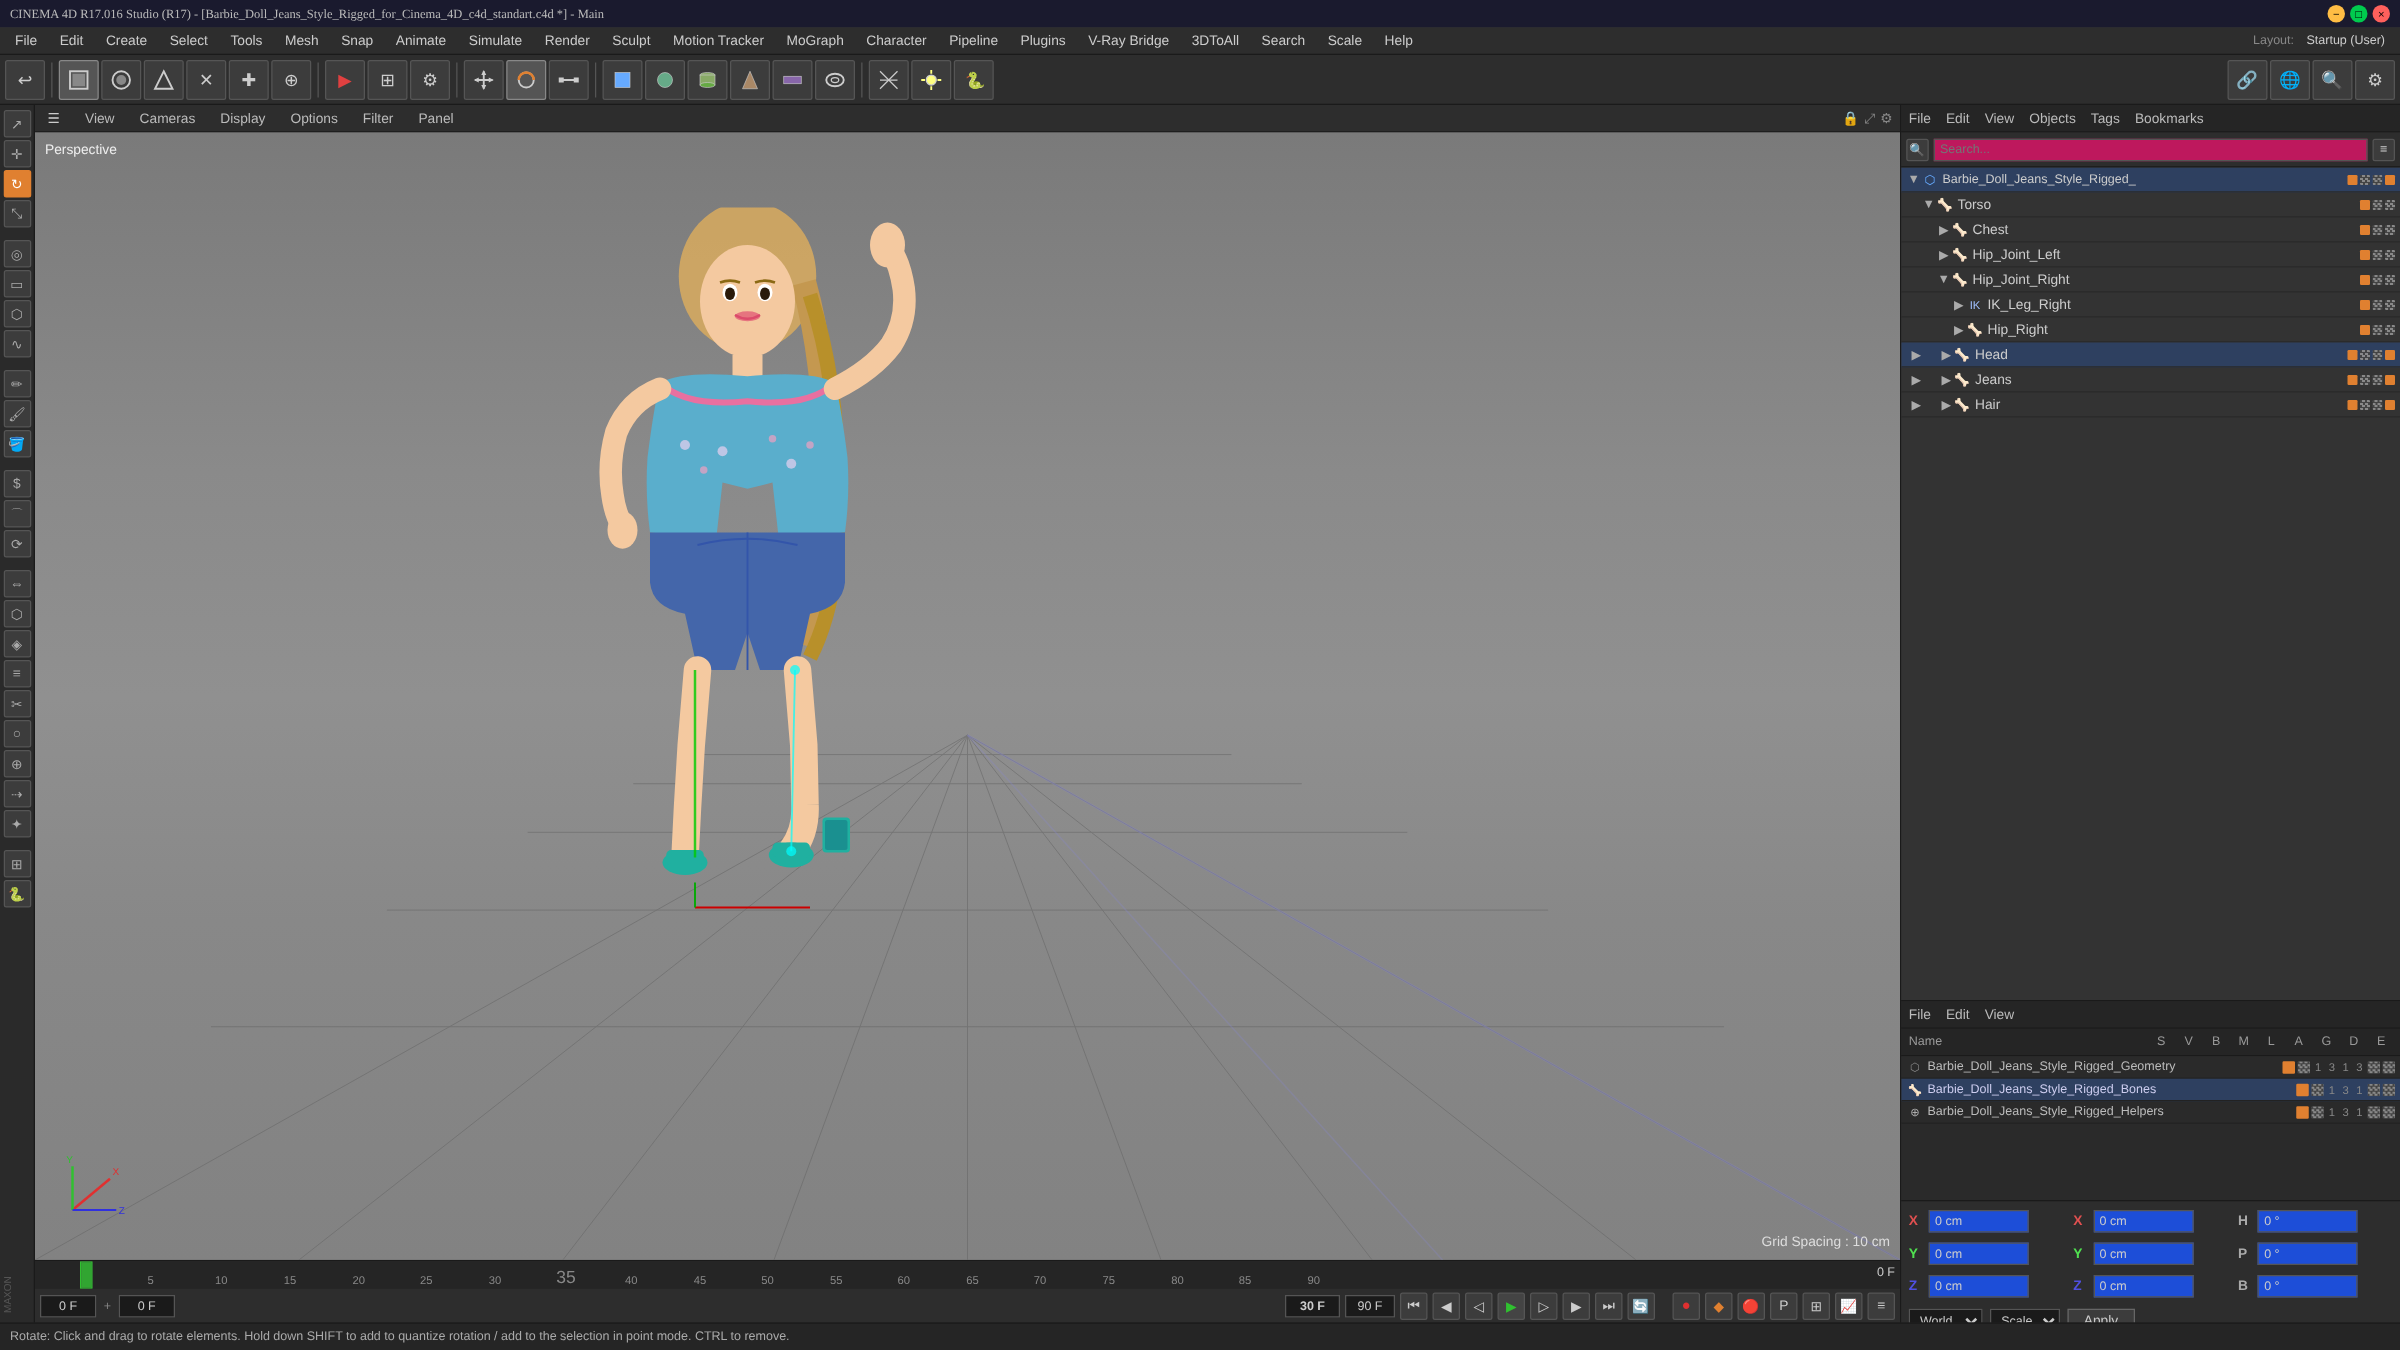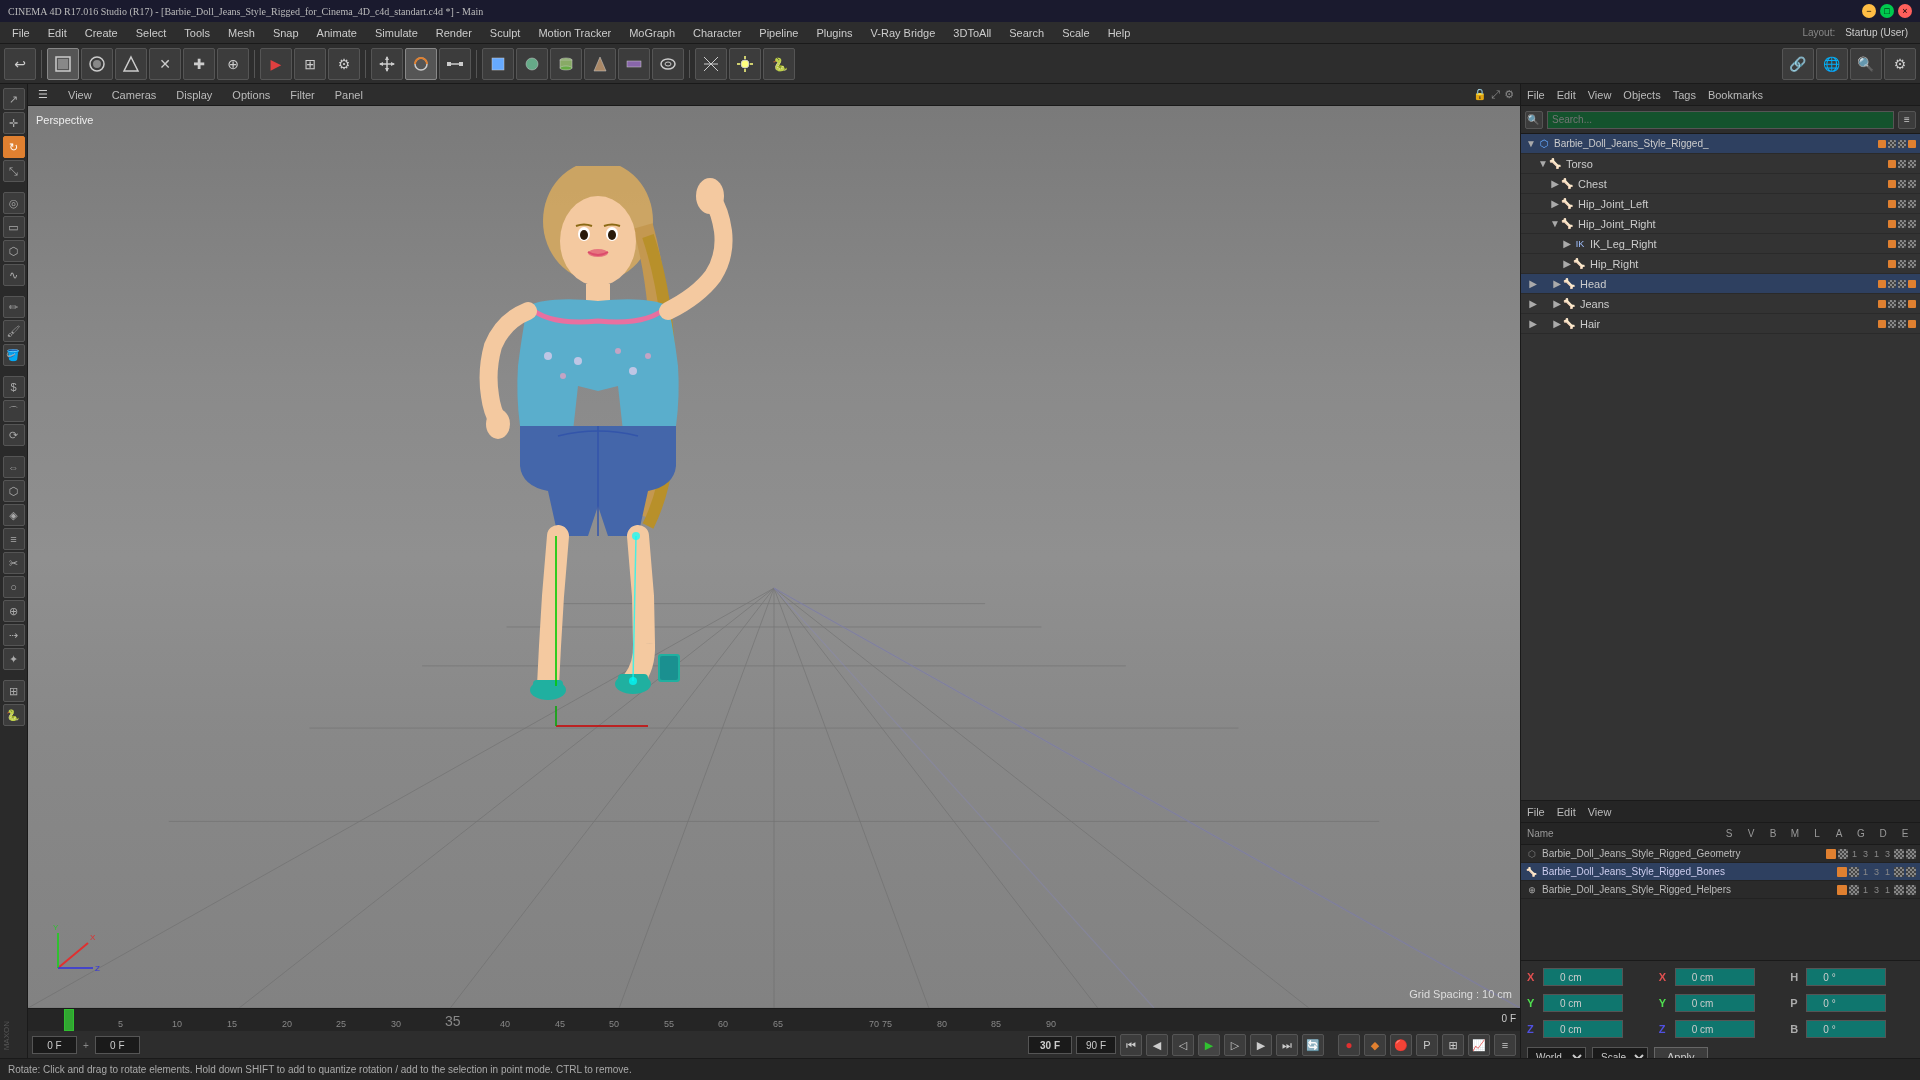--- a/index.html
+++ b/index.html
@@ -374,25 +374,25 @@
     .coord-label {
       width: 12px;
       font-size: 11px;
       font-weight: bold;
     }
     .coord-label.x { color: #e05050; }
     .coord-label.y { color: #50e050; }
     .coord-label.z { color: #5050e0; }
     .coord-input {
       width: 80px; height: 18px;
-      background: #0f766e;
+      background: #1d4ed8;
       border: 1px solid #555;
       color: #ccc;
       font-size: 10px;
-      padding: 0 16px;
+      padding: 0 4px;
     }
     .coord-section-label {
       width: 12px; font-size: 11px; font-weight: bold; color: #aaa;
     }
     .coord-bottom-row {
       display: flex;
       align-items: center;
       gap: 6px;
       margin-top: 4px;
     }
@@ -771,21 +771,21 @@
           <span style="position:absolute; left:218px; bottom:2px; font-size:9px; color:#888;">20</span>
           <span style="position:absolute; left:272px; bottom:2px; font-size:9px; color:#888;">25</span>
           <span style="position:absolute; left:327px; bottom:2px; font-size:9px; color:#888;">30</span>
           <span style="position:absolute; left:381px; bottom:2px; font-size:14px; color:#888;">35</span>
           <span style="position:absolute; left:436px; bottom:2px; font-size:9px; color:#888;">40</span>
           <span style="position:absolute; left:491px; bottom:2px; font-size:9px; color:#888;">45</span>
           <span style="position:absolute; left:545px; bottom:2px; font-size:9px; color:#888;">50</span>
           <span style="position:absolute; left:600px; bottom:2px; font-size:9px; color:#888;">55</span>
           <span style="position:absolute; left:654px; bottom:2px; font-size:9px; color:#888;">60</span>
           <span style="position:absolute; left:709px; bottom:2px; font-size:9px; color:#888;">65</span>
-          <span style="position:absolute; left:763px; bottom:2px; font-size:9px; color:#888;margin-left:42px;">70</span>
+          <span style="position:absolute; left:763px; bottom:2px; font-size:9px; color:#888;">70</span>
           <span style="position:absolute; left:818px; bottom:2px; font-size:9px; color:#888;">75</span>
           <span style="position:absolute; left:873px; bottom:2px; font-size:9px; color:#888;">80</span>
           <span style="position:absolute; left:927px; bottom:2px; font-size:9px; color:#888;">85</span>
           <span style="position:absolute; left:982px; bottom:2px; font-size:9px; color:#888;">90</span>
         </div>
 
         <span style="position:absolute; right:4px; top:4px; font-size:10px; color:#ccc;">0 F</span>
       </div>
 
       <div id="timeline-controls">
@@ -832,21 +832,21 @@
       <div id="obj-manager-header">
         <span style="font-size:11px; color:#bbb;">File</span>
         <span style="font-size:11px; color:#bbb;">Edit</span>
         <span style="font-size:11px; color:#bbb;">View</span>
         <span style="font-size:11px; color:#bbb;">Objects</span>
         <span style="font-size:11px; color:#bbb;">Tags</span>
         <span style="font-size:11px; color:#bbb;">Bookmarks</span>
       </div>
       <div id="obj-manager-toolbar">
         <div class="tl-btn" style="width:18px; height:18px; font-size:10px;">🔍</div>
-        <input type="text" style="flex: 1 1 0%; height: 18px; background: #14532d; border: 1px solid rgb(85, 85, 85); color: rgb(204, 204, 204); font-size: 10px; padding: 0px 4px;" placeholder="Search...">
+        <input type="text" style="flex: 1 1 0%; height: 18px; background: #be185d; border: 1px solid rgb(85, 85, 85); color: rgb(204, 204, 204); font-size: 10px; padding: 0px 4px;" placeholder="Search...">
         <div class="tl-btn" style="width:18px; height:18px; font-size:10px;">≡</div>
       </div>
 
       <div id="obj-tree">
 
         <div class="obj-row" style="background:#2e4060;">
           <span class="obj-expand">▼</span>
           <span class="obj-icon" style="color:#6af;">⬡</span>
           <span class="obj-name" style="font-size:10px;">Barbie_Doll_Jeans_Style_Rigged_</span>
           <div class="obj-dots">

